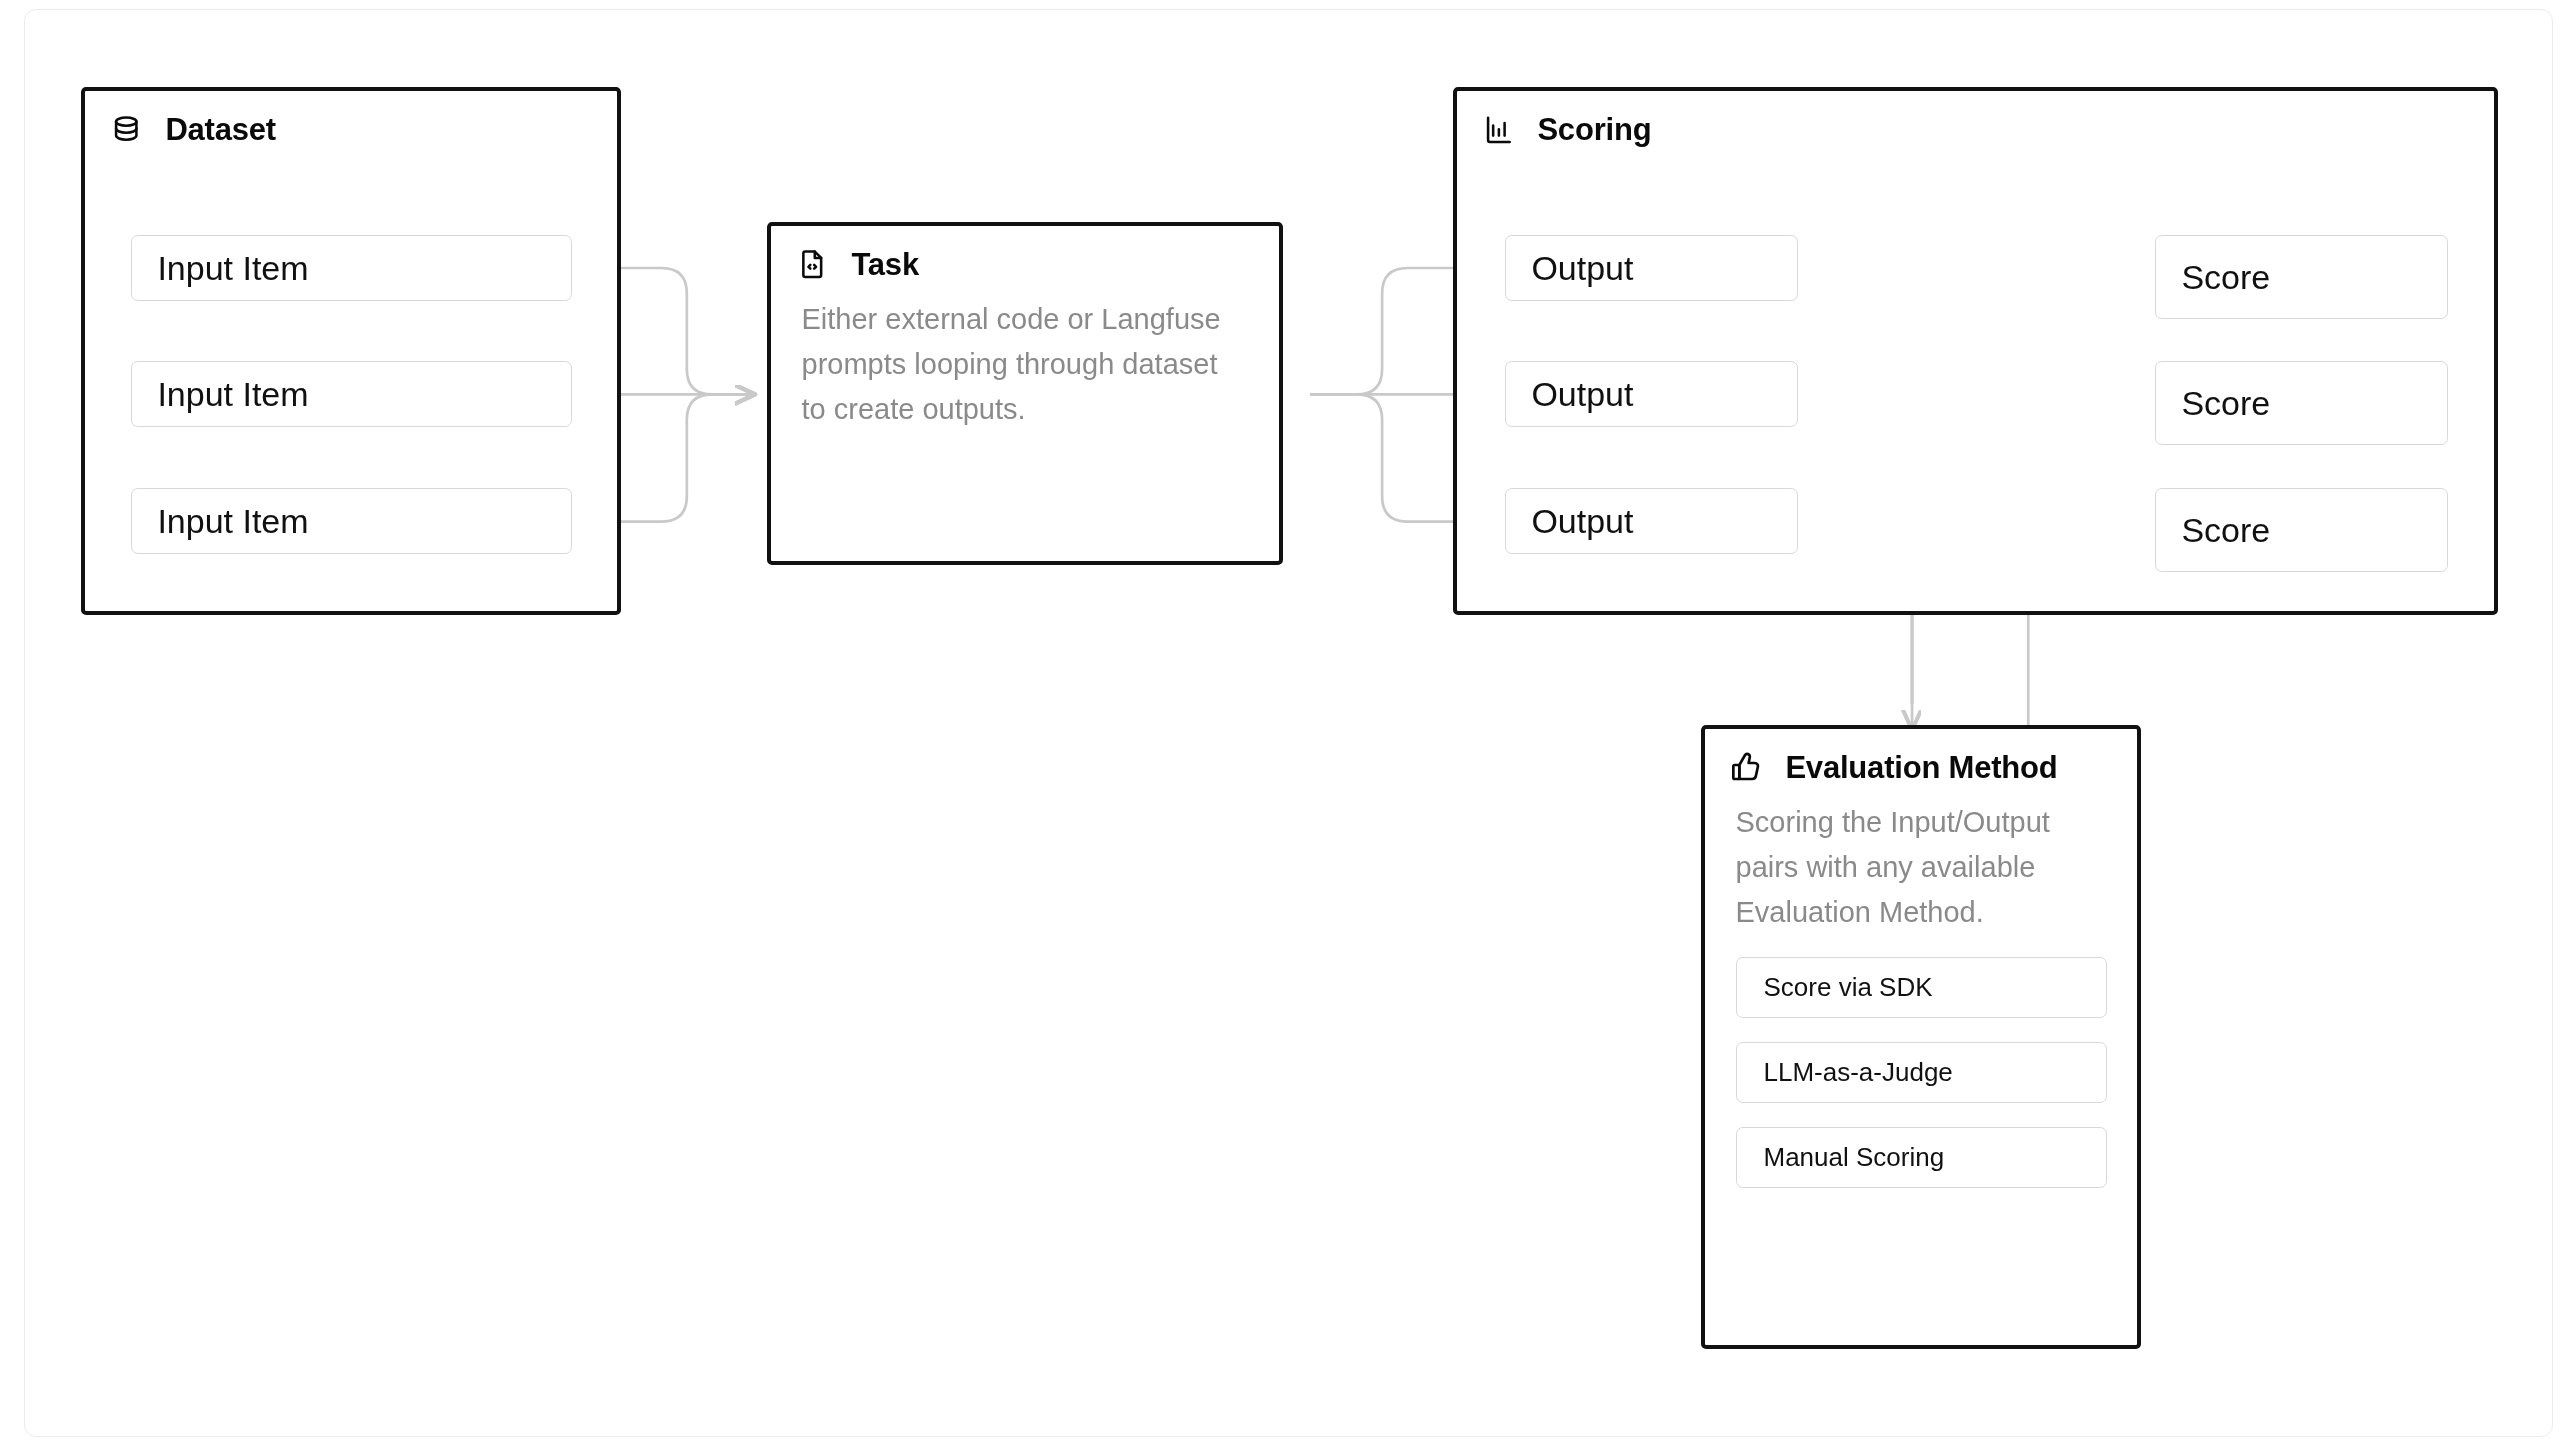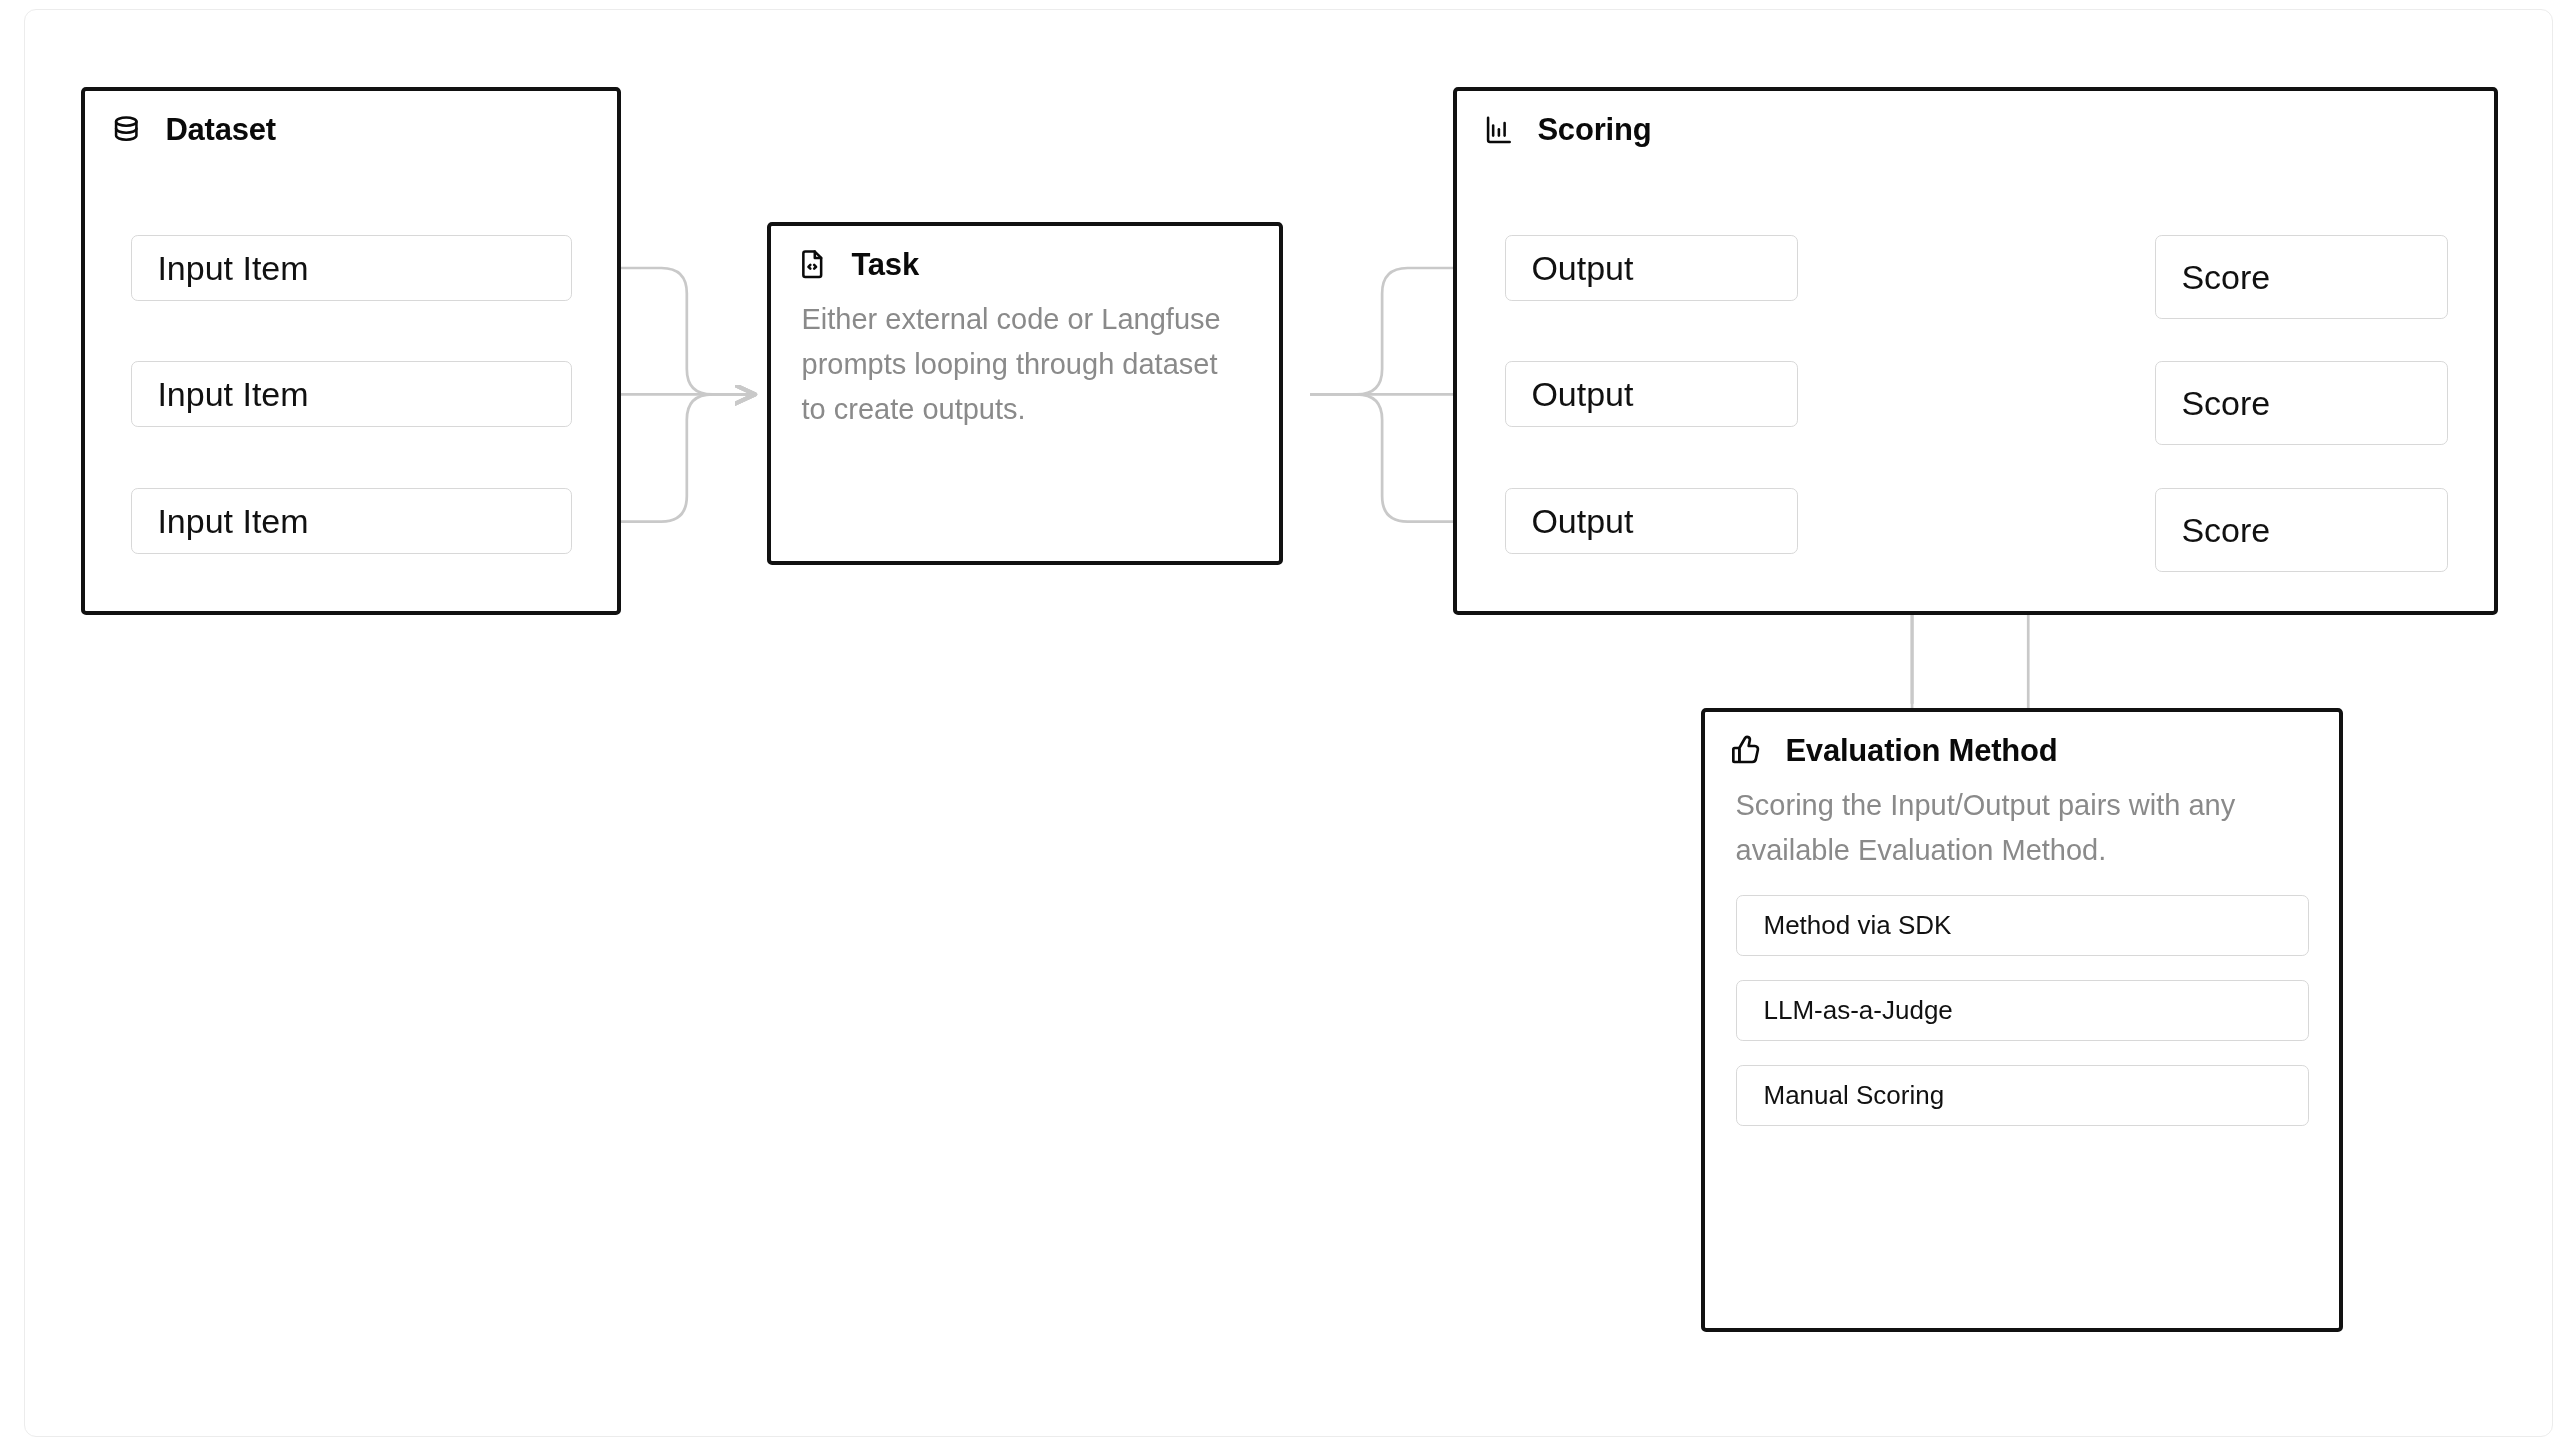--- a/index.html
+++ b/index.html
@@ -99,21 +99,21 @@
     align-items: center;
     padding-left: 27px;
     font-size: 26px;
     color: #111111;
   }
 
   
   #node-dataset  { left: 81px;  top: 87px; width: 540px;  height: 528px; }
   #node-task     { left: 767px; top: 222px; width: 516px;  height: 343px; }
   #node-results  { left: 1453px;top: 87px; width: 1045px; height: 528px; }
-  #node-eval     { left: 1701px;top: 708px; width: 642px;  height: 624px; }
+  #node-eval     { left: 1701px;top: 725px; width: 440px;  height: 624px; }
 
   
   .ds-chip { left: 131px; width: 441px; height: 66px; }
   #ds-chip-0 { top: 235px; }
   #ds-chip-1 { top: 361px; }
   #ds-chip-2 { top: 488px; }
 
   
   .out-chip { left: 1505px; width: 293px; height: 66px; }
   #out-chip-0 { top: 235px; }
@@ -215,20 +215,20 @@
       <span class="node-icon">
         <svg viewBox="0 0 24 24" width="32" height="32" fill="none" stroke="currentColor" stroke-width="2" stroke-linecap="round" stroke-linejoin="round">
           <path d="M7 21V10.5l4.2-7.3a2 2 0 0 1 3.7 1.2L14 9h4.6a2.3 2.3 0 0 1 2.3 2.8l-1.4 6.6A3 3 0 0 1 16.6 21z"></path>
           <rect x="2.5" y="10.5" width="4.5" height="10.5" rx="1"></rect>
         </svg>
       </span>
       <span class="node-title">Evaluation Method</span>
     </div>
     <div class="node-desc">Scoring the Input/Output pairs with any available Evaluation Method.</div>
     <div class="chip-stack">
-      <div class="chip-inline">Method via SDK</div>
+      <div class="chip-inline">Score via SDK</div>
       <div class="chip-inline">LLM-as-a-Judge</div>
       <div class="chip-inline">Manual Scoring</div>
     </div>
   </div>
 
 </div>
 
 
 </body></html>

